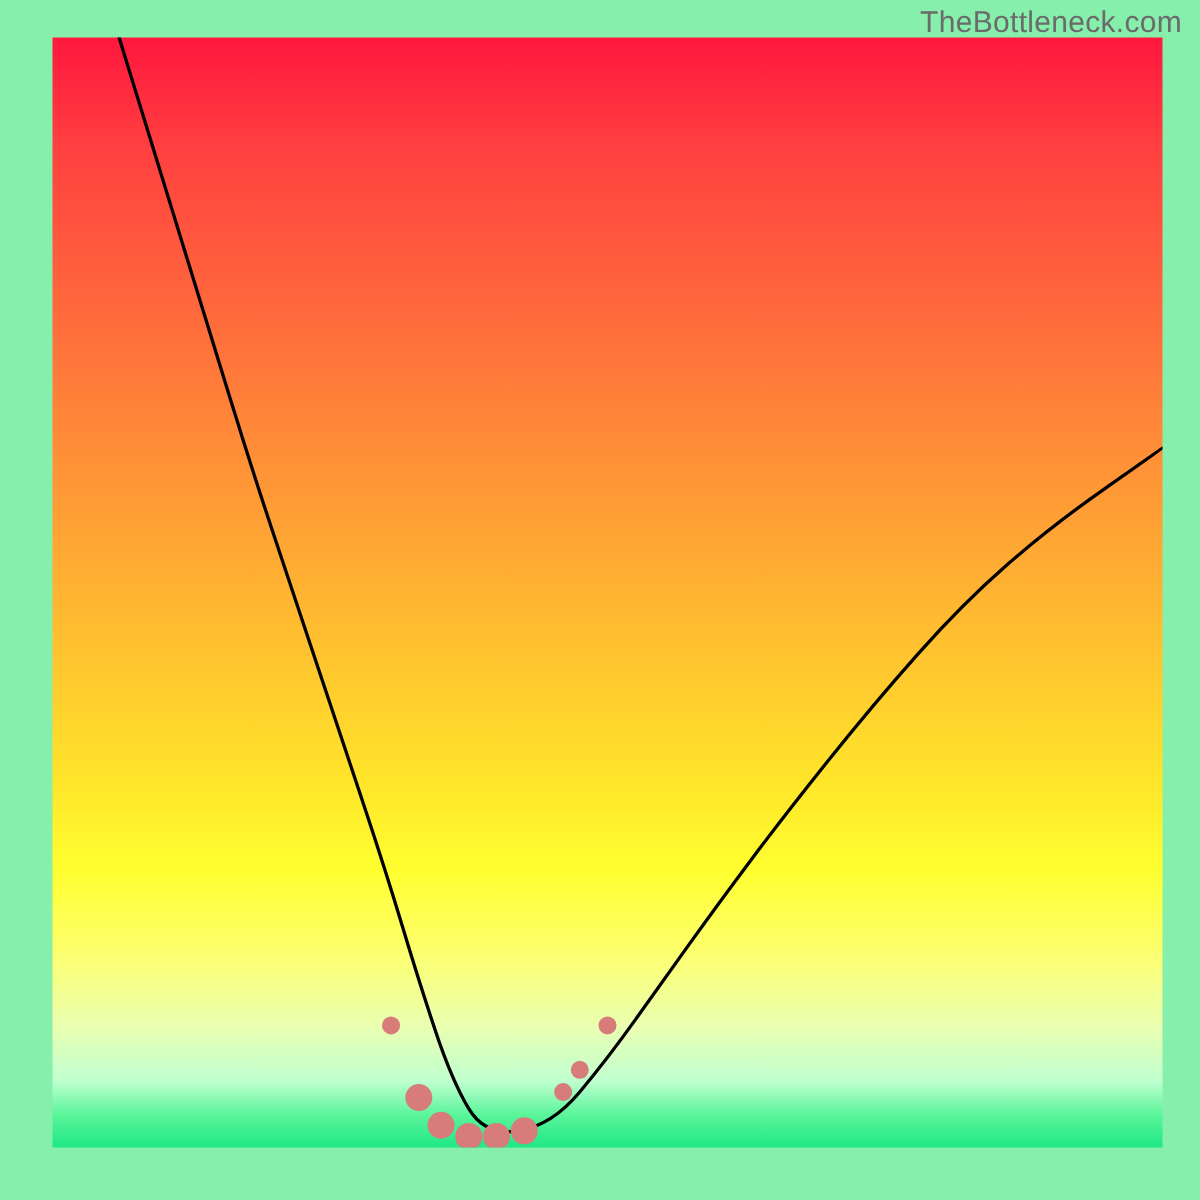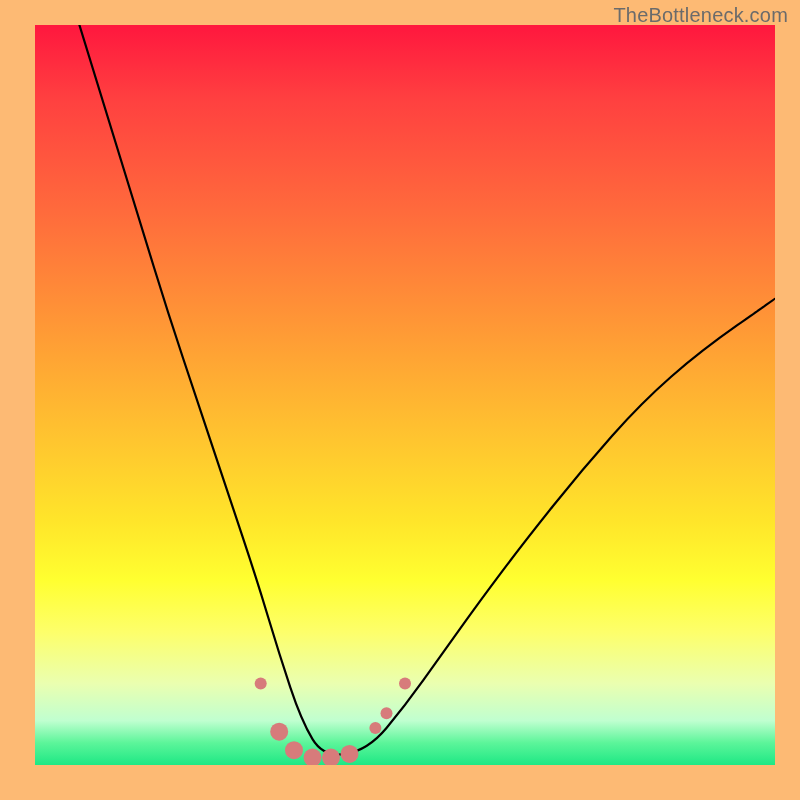--- a/index.html
+++ b/index.html
@@ -8,21 +8,21 @@
     width: 800px;
     height: 800px;
     background: #000;
     font-family: Arial, Helvetica, sans-serif;
     overflow: hidden;
   }
   .frame {
     position: relative;
     width: 800px;
     height: 800px;
-    background: #fdba74;
+    background: #86efac;
   }
   .plot {
     position: absolute;
     left: 35px;
     top: 25px;
     width: 740px;
     height: 740px;
     background: linear-gradient(
       to bottom,
       #ff173e 0%,

